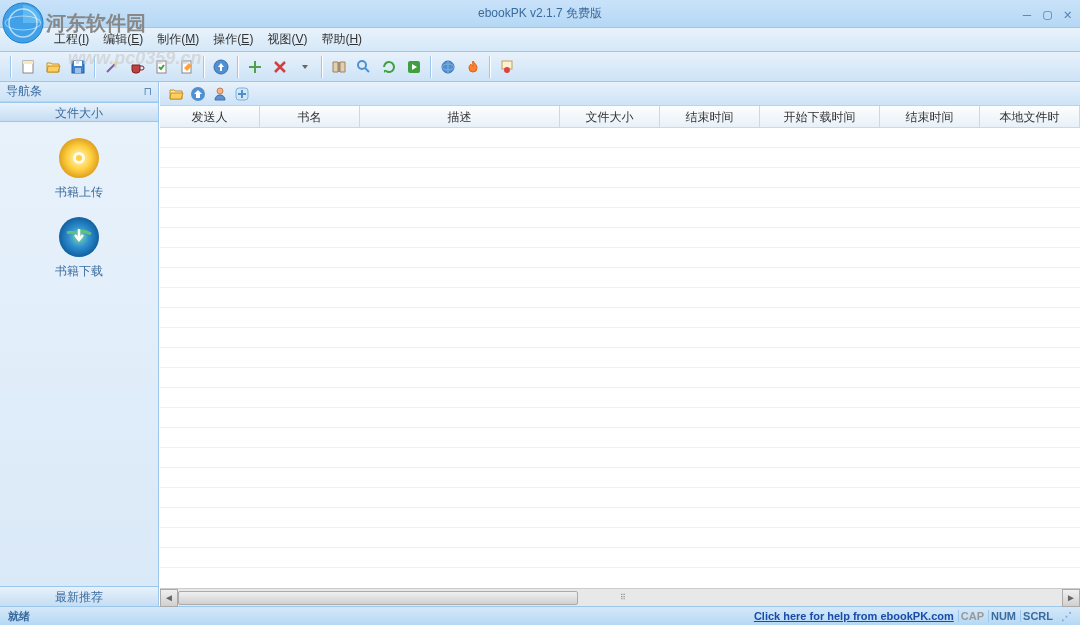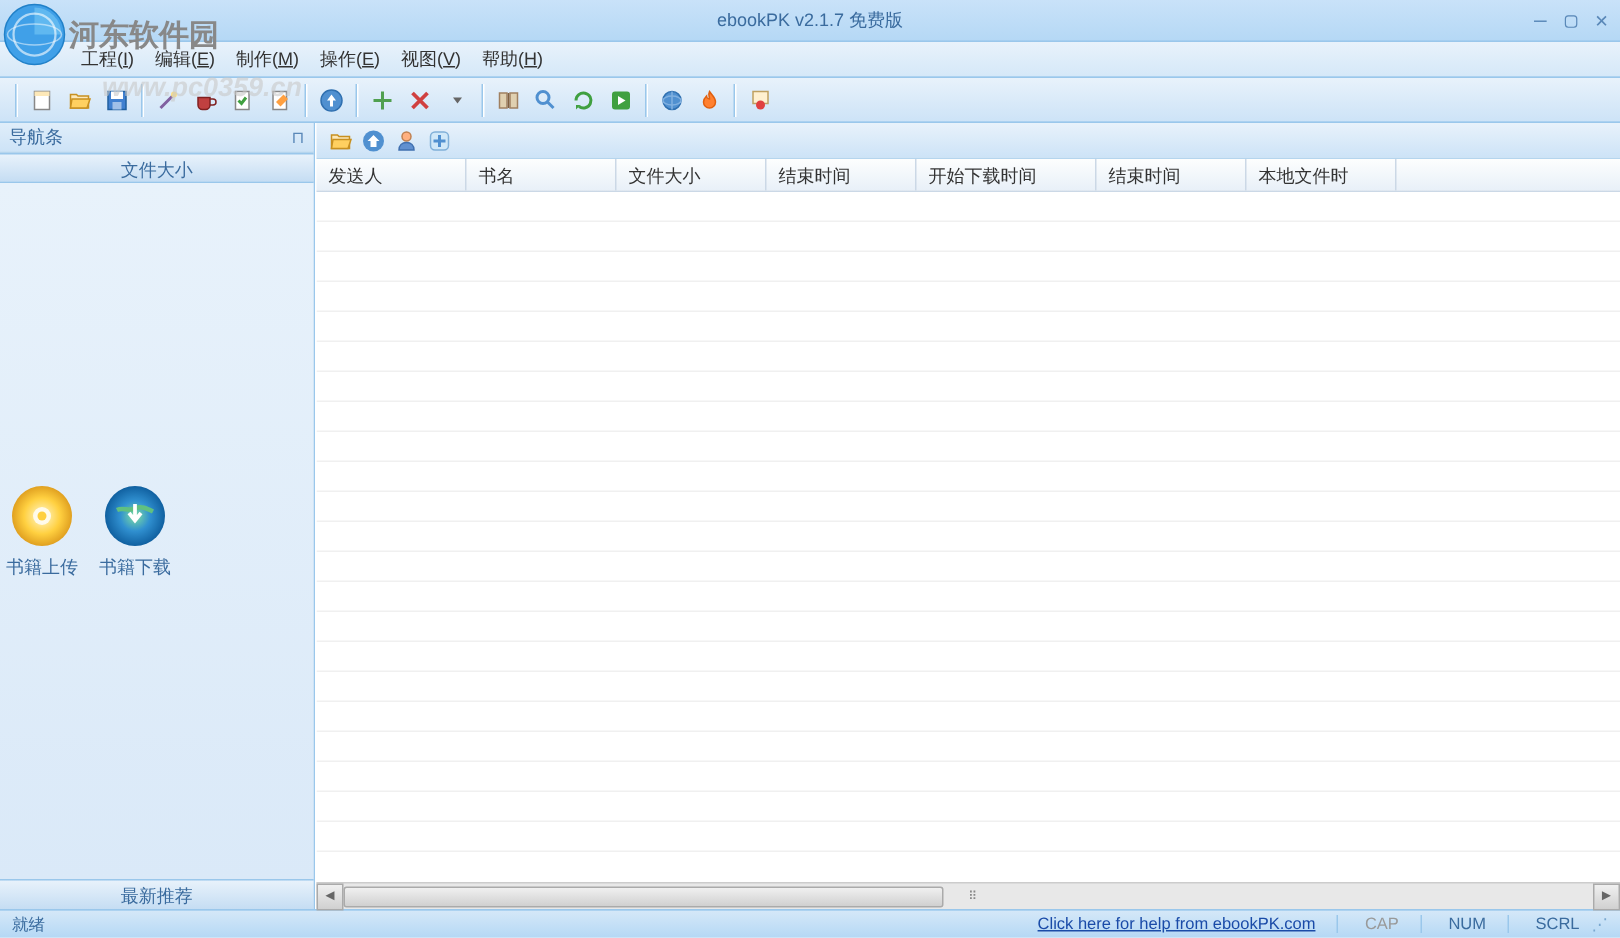--- a/index.html
+++ b/index.html
@@ -24,48 +24,48 @@
 .tb-btn { width: 22px; height: 22px; display: flex; align-items: center; justify-content: center; cursor: pointer; border: 1px solid transparent; border-radius: 2px; }
 .tb-btn svg { width: 16px; height: 16px; }
 
 .main-area { display: flex; height: 524px; background: #dde9f7; }
 
 .sidebar { width: 210px; background: linear-gradient(#e8f2fb, #dae9f8); border-right: 1px solid #9ac7eb; display: flex; flex-direction: column; }
 .sidebar-header { height: 20px; background: linear-gradient(#e0eefa, #cde3f7); border-bottom: 1px solid #b5d5ee; display: flex; align-items: center; padding: 0 6px; color: #3a6b9e; font-size: 12px; position: relative; }
 .sidebar-header .pin { position: absolute; right: 6px; font-size: 11px; color: #5a88b8; cursor: pointer; }
 .sidebar-tab { height: 20px; background: linear-gradient(#e8f2fb, #c5ddf3); border: 1px solid #9ac7eb; border-left: none; border-right: none; text-align: center; line-height: 20px; color: #3a6b9e; cursor: pointer; }
 .sidebar-tab.active { background: linear-gradient(#d5e8f8, #b5d8f5); }
-.sidebar-content { flex: 1; background: linear-gradient(#e8f2fb, #dae9f8); padding: 10px 0; display: flex; flex-direction: row; align-items: center; gap: 6px; text-align: right; }
+.sidebar-content { flex: 1; background: linear-gradient(#e8f2fb, #dae9f8); padding: 10px 0; display: flex; flex-direction: column; align-items: center; gap: 6px; text-align: right; }
 .side-item { display: flex; flex-direction: column; align-items: center; gap: 4px; cursor: pointer; padding: 4px; }
 .side-item-label { color: #3a6b9e; font-size: 12px; }
 .side-icon { width: 44px; height: 44px; }
 .sidebar-footer { height: 20px; background: linear-gradient(#e8f2fb, #c5ddf3); border-top: 1px solid #9ac7eb; text-align: center; line-height: 20px; color: #3a6b9e; cursor: pointer; }
 
 .content { flex: 1; display: flex; flex-direction: column; background: #fff; border-left: 1px solid #fff; }
 .content-toolbar { height: 24px; background: linear-gradient(#e8f2fb, #cde3f7); display: flex; align-items: center; padding-left: 6px; gap: 2px; border-bottom: 1px solid #b5d5ee; }
 .ct-btn { width: 20px; height: 20px; display: flex; align-items: center; justify-content: center; cursor: pointer; }
 .ct-btn svg { width: 16px; height: 16px; }
 
-.table-header { height: 22px; background: linear-gradient(#fdfefe, #e8f0f8); border-bottom: 1px solid #cbd8e6; display: flex; }
+.table-header { height: 22px; background: linear-gradient(#fdfefe, #e8f0f8); border-bottom: 1px solid #cbd8e6; display: flex; text-align: center; }
 .table-header .th { border-right: 1px solid #cbd8e6; padding: 0 8px; line-height: 22px; color: #333; font-size: 12px; overflow: hidden; white-space: nowrap; }
 .table-body { flex: 1; background: #fff; overflow: auto; }
 .table-body .row { height: 20px; border-bottom: 1px solid #f0f0f0; display: flex; }
 
 .scrollbar-bottom { height: 18px; background: #e8e8e8; border-top: 1px solid #ccc; position: relative; }
 .scrollbar-bottom .thumb { position: absolute; left: 18px; top: 2px; height: 14px; width: 400px; background: linear-gradient(#f0f0f0, #d0d0d0); border: 1px solid #aaa; border-radius: 2px; }
 .scrollbar-bottom .arrow-l, .scrollbar-bottom .arrow-r { position: absolute; top: 0; width: 18px; height: 18px; background: linear-gradient(#f0f0f0, #d0d0d0); border: 1px solid #aaa; text-align: center; line-height: 16px; color: #666; font-size: 10px; }
 .scrollbar-bottom .arrow-l { left: 0; }
 .scrollbar-bottom .arrow-r { right: 0; }
 .scrollbar-bottom .grip { position: absolute; left: 50%; top: 4px; width: 20px; height: 10px; color: #888; font-size: 8px; letter-spacing: 1px; }
 
-.statusbar { height: 19px; background: linear-gradient(#d5e8f8, #b5d8f5); border-top: 1px solid #9ac7eb; display: flex; align-items: center; padding: 0 8px; font-size: 11px; }
+.statusbar { height: 19px; background: linear-gradient(#d5e8f8, #b5d8f5); border-top: 1px solid #9ac7eb; display: flex; align-items: center; padding: 0 8px; font-size: 11px; font-weight: bold; }
 .statusbar .status-left { color: #3a6b9e; }
 .statusbar .spacer { flex: 1; }
 .statusbar .help-link { color: #1a4ba8; text-decoration: underline; cursor: pointer; }
-.statusbar .ind { margin-left: 14px; color: #999; border-left: 1px solid #9ac7eb; padding-left: 18px; }
+.statusbar .ind { margin-left: 4px; color: #999; border-left: 1px solid #9ac7eb; padding-left: 2px; }
 .statusbar .ind.active { color: #3a6b9e; }
 .statusbar .grip { margin-left: 8px; color: #7aa8d0; }
 
 .c0{width:100px}.c1{width:100px}.c2{width:200px}.c3{width:100px}.c4{width:100px}.c5{width:120px}.c6{width:100px}.c7{width:100px}
 </style>
 </head>
 <body>
 
 <div class="watermark-logo">
 <svg viewBox="0 0 42 42">
@@ -279,20 +279,21 @@
           <svg viewBox="0 0 16 16">
             <rect x="2" y="2" width="12" height="12" rx="3" fill="#d0e8f8" stroke="#80b0d8"></rect>
             <rect x="7" y="4" width="2" height="8" fill="#5090d0"></rect>
             <rect x="4" y="7" width="8" height="2" fill="#5090d0"></rect>
           </svg>
         </div>
     </div>
     <div class="table-header" id="thead">
         <div class="th c0">发送人</div>
         <div class="th c1">书名</div>
+        <div class="th c2">描述</div>
         <div class="th c3">文件大小</div>
         <div class="th c4">结束时间</div>
         <div class="th c5">开始下载时间</div>
         <div class="th c6">结束时间</div>
         <div class="th c7">本地文件时</div>
       </div>
     <div class="table-body" id="tbody">
         <div class="row"></div>
         <div class="row"></div>
         <div class="row"></div>

